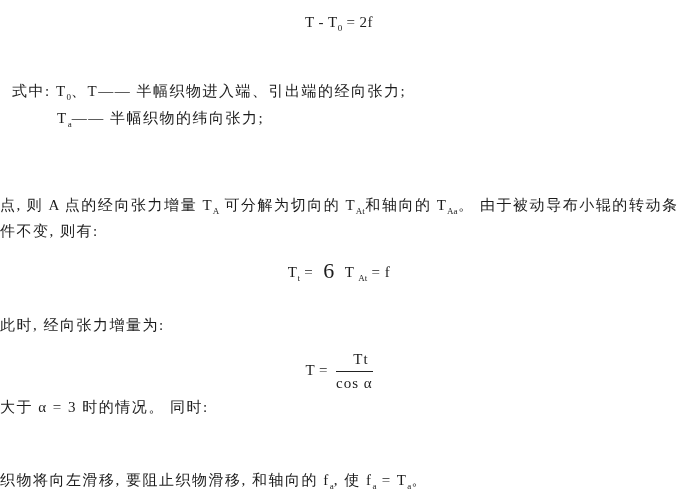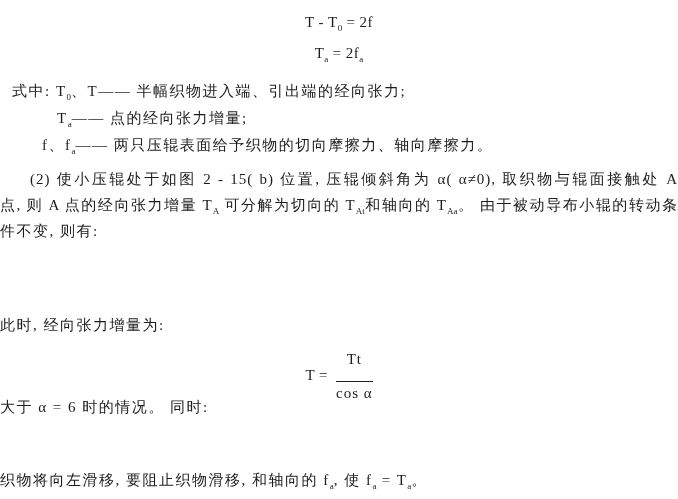--- a/index.html
+++ b/index.html
@@ -24,49 +24,47 @@
   sub{font-size:9px;line-height:0;letter-spacing:0;}
   .big{font-size:22px;line-height:1;margin:0 10px;vertical-align:-1px;display:inline-block;}
   .formula{letter-spacing:0.5px;}
   .frac{
     display:inline-block;
     vertical-align:middle;
     text-align:center;
     margin-left:8px;
     letter-spacing:1px;
   }
-  .num{display:block;border-bottom:1.5px solid #222;padding:0 4px 12px;}
+  .num{display:block;border-bottom:1.5px solid #222;padding:0 4px 2px;text-align:right;}
   .den{display:block;padding-top:2px;}
 </style>
 </head>
 <body>
 
 <div class="page">
 
   <div class="line center formula" style="top:13px"><span>T - T</span><sub>0</sub><span> = 2f</span></div>
 
-  <div class="line center formula" style="top:44px"><span>T</span><sub>a</sub><span> = 2f</span><sub>a</sub></div>
 
   <div class="line cjk" style="top:82px;padding-left:12px"><span>式中: T</span><sub>0</sub><span>、T—— 半幅织物进入端、引出端的经向张力;</span></div>
 
-  <div class="line cjk" style="top:109px;padding-left:57px"><span>T</span><sub>a</sub><span>—— 点的经向张力增量;</span></div>
+  <div class="line cjk" style="top:109px;padding-left:57px"><span>T</span><sub>a</sub><span>—— 半幅织物的纬向张力;</span></div>
 
-  <div class="line cjk" style="top:136px;padding-left:42px"><span>f、f</span><sub>a</sub><span>—— 两只压辊表面给予织物的切向摩擦力、轴向摩擦力。</span></div>
 
-  <div class="line just" style="top:170px;padding-left:30px"><span>(2) 使小压辊处于如图 2 - 15( b) 位置, 压辊倾斜角为 α( α≠0), 取织物与辊面接触处 A</span></div>
 
   <div class="line cjk" style="top:222px"><span>件不变, 则有:</span></div>
 
   <div class="line just" style="top:196px"><span>点, 则 A 点的经向张力增量 T</span><sub>A</sub><span> 可分解为切向的 T</span><sub>At</sub><span>和轴向的 T</span><sub>Aa</sub><span>。 由于被动导布小辊的转动条</span></div>
 
+  <div class="line center formula" style="top:260px"><span>T</span><sub>t</sub><span> =</span><span class="big">6</span><span>T </span><sub>At</sub><span> = f</span></div>
 
   <div class="line cjk" style="top:316px"><span>此时, 经向张力增量为:</span></div>
 
   <div class="line center formula" style="top:350px">
     <span>T =</span><span class="frac"><span class="num">Tt</span><span class="den">cos α</span></span>
   </div>
 
-  <div class="line cjk" style="top:398px"><span>大于 α = 6 时的情况。 同时:</span></div>
+  <div class="line cjk" style="top:398px"><span>大于 α = 3 时的情况。 同时:</span></div>
 
 
   <div class="line cjk" style="top:471px"><span>织物将向左滑移, 要阻止织物滑移, 和轴向的 f</span><sub>a</sub><span>, 使 f</span><sub>a</sub><span> = T</span><sub>a</sub><span>。</span></div>
 
 </div>
 
 </body></html>

